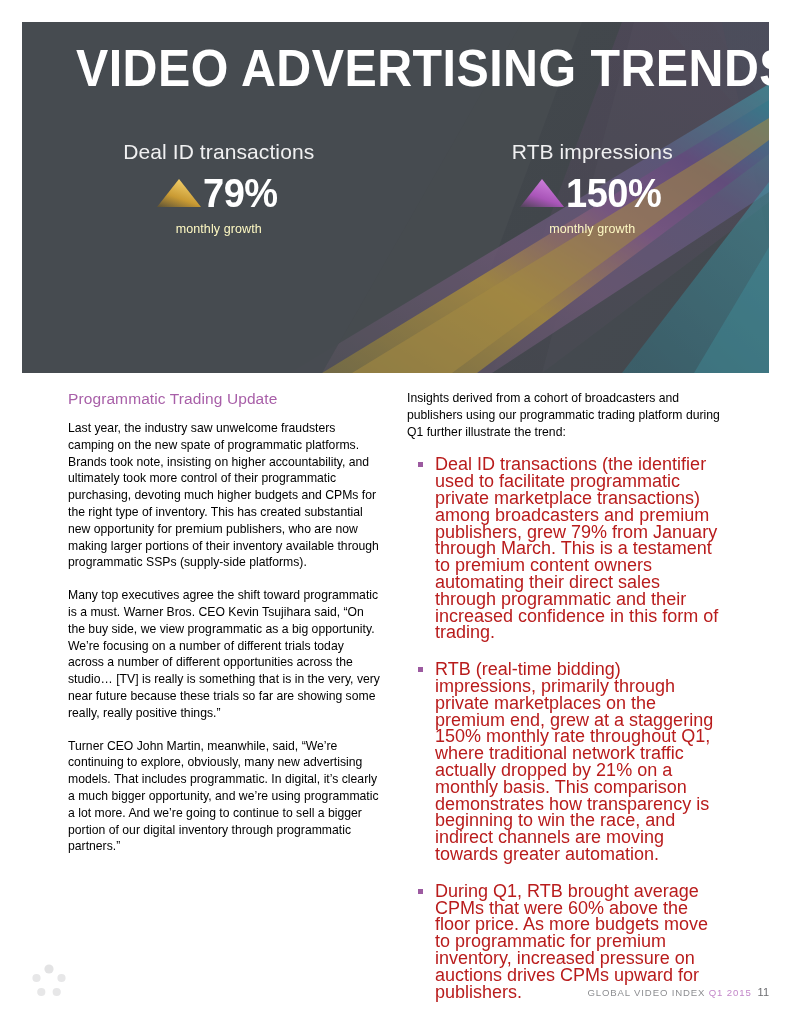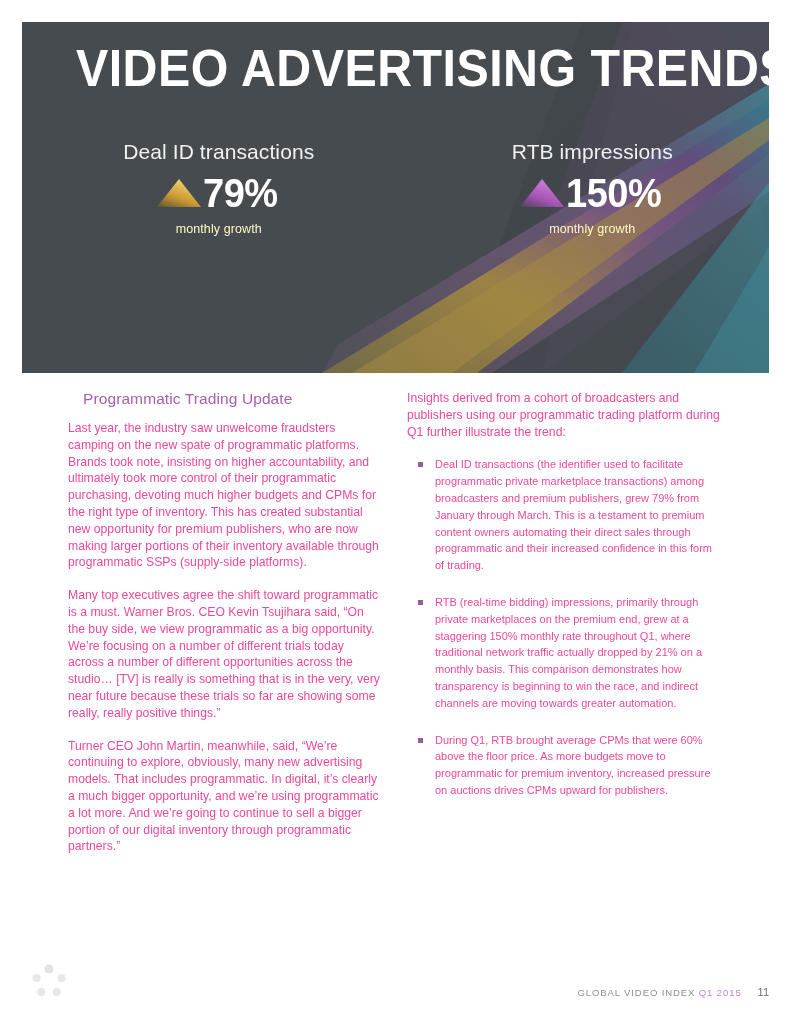--- a/index.html
+++ b/index.html
@@ -120,47 +120,47 @@
     top: 0;
     width: 315px;
   }
   .col-left  { left: 68px; }
   .col-right { left: 407px; }
 
   .section-head {
     color: #a85fa8;
     font-size: 15.5px;
     font-weight: 400;
-    margin: 0 0 12px 15px;
+    margin: 0 0 12px 0;
     letter-spacing: 0.1px;
   }
   p.body {
-    color: #ec4899;
+    color: #000000;
     font-size: 12.2px;
     line-height: 16.8px;
     margin: 0 0 16px 0;
     letter-spacing: 0.01px;
   }
   p.body:last-child { margin-bottom: 0; }
 
   .intro {
     margin-bottom: 18px;
   }
 
   ul.bullets {
     list-style: none;
     margin: 0;
     padding: 0;
   }
   ul.bullets li {
     position: relative;
     padding-left: 28px;
     margin-bottom: 20px;
-    color: #ec4899;
-    font-size: 11px;
+    color: #b91c1c;
+    font-size: 18px;
     line-height: 16.8px;
   }
   ul.bullets li:last-child { margin-bottom: 16px; }
   .bullet-mark {
     position: absolute;
     left: 11px;
     top: 6px;
     width: 5px;
     height: 5px;
     background: #9c5aa0;
@@ -180,21 +180,21 @@
     bottom: 22px;
     width: 42px;
     height: 42px;
   }
   .footer-meta {
     position: absolute;
     right: 22px;
     bottom: 26px;
     display: flex;
     align-items: baseline;
-    gap: 16px;
+    gap: 6px;
     font-size: 9.6px;
     letter-spacing: 0.85px;
   }
   .footer-index { color: #8d8e91; }
   .footer-q { color: #c387c9; }
   .footer-page {
     color: #6d6e71;
     font-size: 11px;
     letter-spacing: 0;
     margin-top: 48px;

